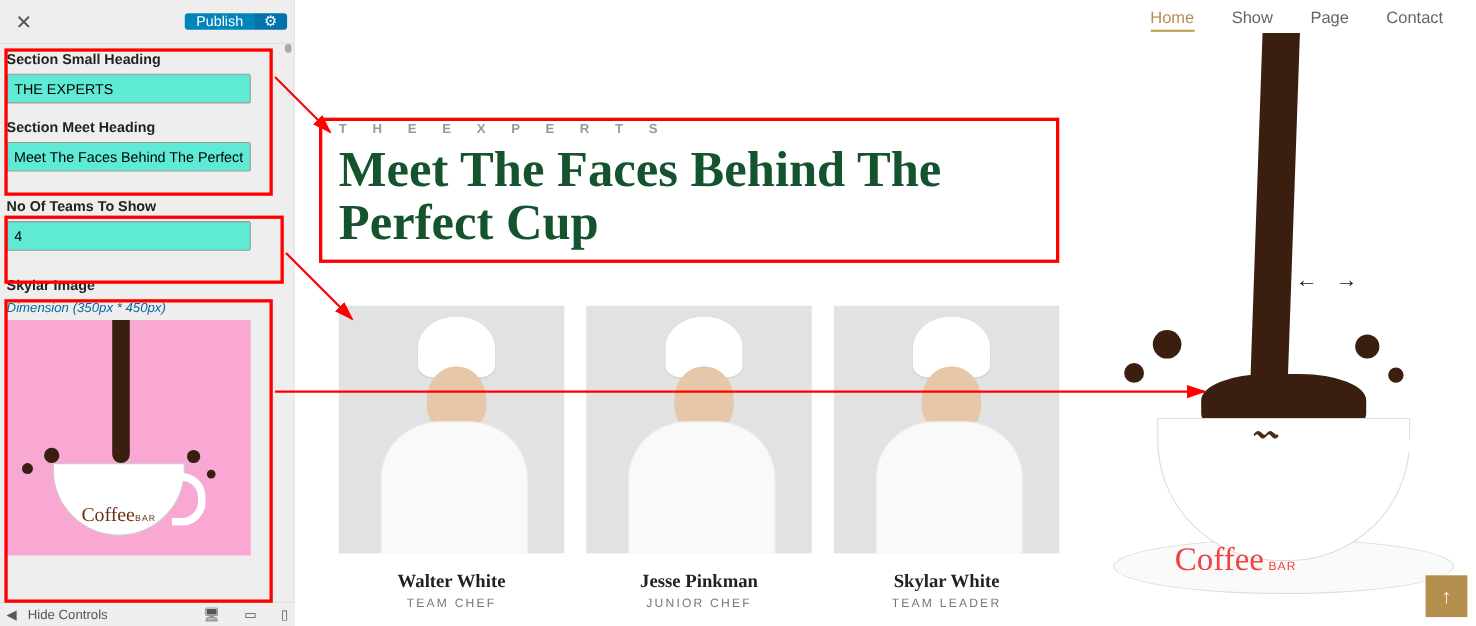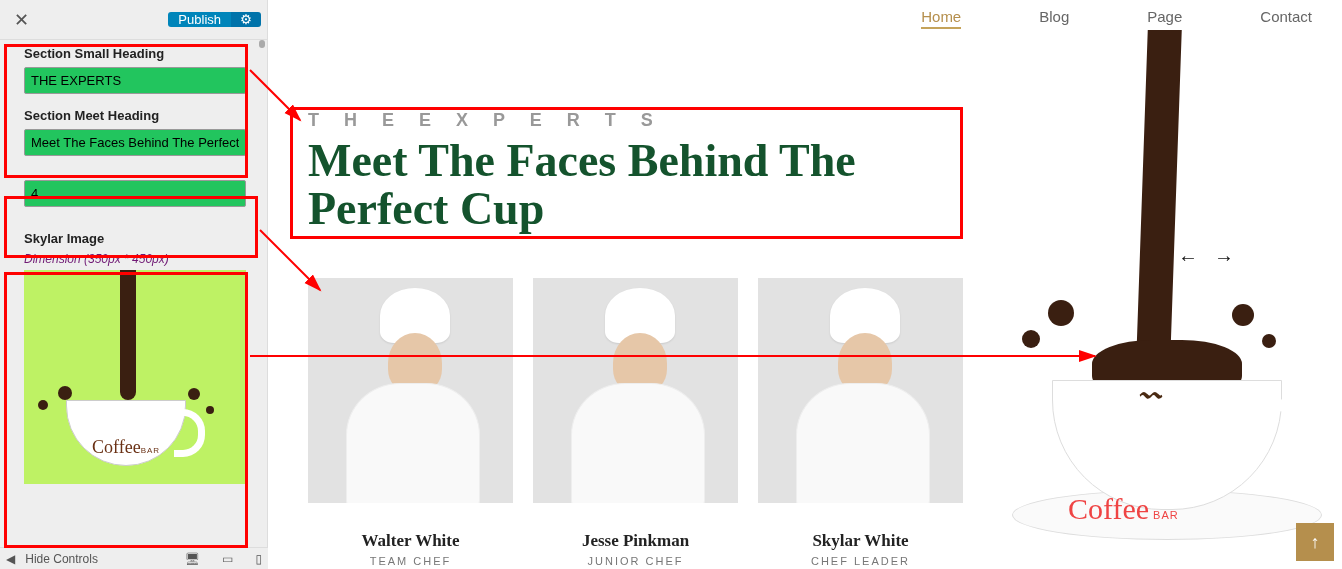--- a/index.html
+++ b/index.html
@@ -9,77 +9,77 @@
   .sidebar { position: absolute; left: 0; top: 0; width: 268px; height: 569px; background: #eee; border-right: 1px solid #ddd; }
   .sidebar-head { height: 40px; display: flex; align-items: center; justify-content: space-between; padding: 0 6px; background: #eee; border-bottom: 1px solid #ddd; }
   .close-x { font-size: 18px; color: #555; cursor: pointer; padding: 4px 8px; }
   .publish-btn { background: #0085ba; color: #fff; border: none; padding: 0 10px; font-size: 13px; border-radius: 3px 0 0 3px; cursor: pointer; display: flex; align-items: center; gap: 18px; }
   .publish-wrap { display: flex; }
   .gear-btn { background: #0073aa; color:#fff; border:none; width:30px; border-radius:0 3px 3px 0; display:flex; align-items:center; justify-content:center; cursor:pointer; }
   .pencil-circ { width: 22px; height: 22px; background:#0085ba; border-radius:50%; margin-left:6px; display:flex; align-items:center; justify-content:center; color:#fff; font-size:12px; position:absolute; left:272px; top:12px;}
   .panel-body { position:absolute; top:40px; left:0; right:10px; bottom:20px; overflow-y:auto; padding:4px 4px 10px 4px; }
   .scroll-ind { position:absolute; right:2px; top:40px; width:6px; height:8px; background:#aaa; border-radius:3px; }
 
-  .field-group { margin-bottom: 10px; padding:2px 20px; }
+  .field-group { margin-bottom: 10px; padding:2px 2px; }
   .field-label { font-weight: bold; font-size: 13px; color:#222; margin-bottom:6px; display:block;}
-  .field-input { width: 222px; padding: 5px 6px; font-size: 13px; border:1px solid #999; border-radius:2px; background:#22c55e; }
-  .field-hint { font-style: italic; color:#701a75; font-size:12px; margin-top:0;}
+  .field-input { width: 222px; padding: 5px 6px; font-size: 13px; border:1px solid #999; border-radius:2px; background:#5eead4; }
+  .field-hint { font-style: italic; color:#0369a1; font-size:12px; margin-top:0;}
 
   .annot { position:absolute; border:3px solid red; }
   .annot1 { left:4px; top:44px; width:244px; height:134px; }
   .annot2 { left:4px; top:196px; width:254px; height:62px; }
   .annot3 { left:4px; top:272px; width:244px; height:276px; }
 
   
   svg.arrows { position:absolute; left:0; top:0; width:1342px; height:569px; pointer-events:none; }
 
   
   .hidectl { position:absolute; bottom:0; left:0; width:268px; height:22px; background:#eee; border-top:1px solid #ddd; display:flex; align-items:center; font-size:12px; color:#555; padding:0 6px; gap:10px;}
   .hidectl .devicons { margin-left:auto; display:flex; gap:22px; color:#555;}
 
   
   .preview { position:absolute; left:268px; top:0; right:0; height:569px; background:#fff; }
   .nav { position:absolute; top:8px; right:30px; display:flex; gap:34px; font-size:15px; color:#666; }
-  .nav a { text-decoration:none; color:#666; cursor:pointer;margin-left:44px;}
+  .nav a { text-decoration:none; color:#666; cursor:pointer;}
   .nav a.active { color:#b58f4d; border-bottom:2px solid #c5a35a; padding-bottom:2px;}
 
   .hero { position:absolute; left:40px; top:110px; width:660px; }
-  .small-h { letter-spacing: 10px; color:#999; font-size:18px; font-weight:600;}
+  .small-h { letter-spacing: 10px; color:#999; font-size:12px; font-weight:600;}
   .main-h  { font-family: Georgia, 'Times New Roman', serif; font-size:46px; line-height:1.05; color:#14532d; margin-top:6px; font-weight:600;}
 
   .annot4 { left:290px; top:107px; width:673px; height:132px; }
 
   .navarrows { position:absolute; left:910px; top:244px; display:flex; gap:16px; font-size:20px; color:#111;}
   .navarrows span{cursor:pointer;}
 
   .cards { position:absolute; left:40px; top:278px; display:flex; gap:20px; }
   .card { width:205px; text-align:center;}
   .card .ph { width:205px; height:225px; background:#e2e2e2; position:relative; overflow:hidden;}
-  .card .name { font-family: Georgia, serif; font-weight:bold; font-size:17px; margin-top:28px; color:#222;}
+  .card .name { font-family: Georgia, serif; font-weight:bold; font-size:17px; margin-top:16px; color:#222;}
   .card .role { font-size:11px; letter-spacing:2px; color:#777; margin-top:4px;}
 
   
   .hat { position:absolute; top:10px; left:72px; width:70px; height:55px; background:#fff; border-radius:50% 50% 20% 20%; box-shadow:0 1px 2px rgba(0,0,0,.1);}
   .head { position:absolute; top:55px; left:80px; width:54px; height:60px; background:#e6c7a8; border-radius:50% 50% 40% 40%; }
   .body { position:absolute; top:105px; left:38px; width:134px; height:130px; background:#f9f9f9; border-radius:40% 40% 10% 10%; border:1px solid #eee;}
 
   
   .coffee { position:absolute; right:30px; top:30px; width:300px; height:520px;}
   .stream { position:absolute; left:130px; top:0; width:34px; height:330px; background:#3a1f11; border-radius:0 0 20px 20px; transform:skewX(-2deg);}
   .splash { position:absolute; left:10px; top:260px; width:260px; height:140px; }
   .splash .drop{ position:absolute; background:#3a1f11; border-radius:50%; }
   .cup  { position:absolute; left:40px; bottom:40px; width:230px; height:130px; background:#fff; border-radius:0 0 110px 110px; border:1px solid #ddd;}
   .cup::before{content:''; position:absolute; right:-36px; top:18px; width:46px; height:60px; border:12px solid #fff; border-left:none; border-radius:0 40px 40px 0;}
   .saucer{ position:absolute; left:0; bottom:10px; width:310px; height:50px; border:1px solid #ddd; border-radius:50%; background:#fafafa;}
   .cup-logo{ position:absolute; left:56px; bottom:24px; font-family:'Brush Script MT', cursive; color:#ef4444; font-size:30px; }
   .cup-logo .bar{ font-family:Arial; font-size:11px; letter-spacing:1px; margin-left:4px;}
   .steam{ position:absolute; left:128px; top:346px; font-size:22px; color:#4a2a12;}
 
   
-  .mini-coffee{ width:222px; height:214px; position:relative; background:#bef264; margin-top:4px;}
+  .mini-coffee{ width:222px; height:214px; position:relative; background:#f9a8d4; margin-top:4px;}
   .mini-coffee .mstream{position:absolute;left:96px;top:0;width:16px;height:130px;background:#3a1f11;border-radius:0 0 10px 10px;}
   .mini-coffee .mcup{position:absolute;left:42px;bottom:18px;width:120px;height:66px;background:#fff;border:1px solid #ccc;border-radius:0 0 60px 60px;}
   .mini-coffee .mcup::before{content:'';position:absolute;right:-20px;top:8px;width:24px;height:34px;border:7px solid #fff;border-left:none;border-radius:0 22px 22px 0;}
   .mini-coffee .msplash{position:absolute;left:14px;top:110px;width:180px;height:60px;}
   .mini-coffee .msplash span{position:absolute;background:#3a1f11;border-radius:50%;}
   .mini-coffee .mlogo{position:absolute;left:68px;bottom:26px;font-family:'Brush Script MT',cursive;color:#6a3115;font-size:18px;}
   .mini-coffee .mlogo .bar{font-family:Arial;font-size:8px;letter-spacing:1px;}
 
   .scroll-top{ position:absolute; right:8px; bottom:8px; width:38px; height:38px; background:#b58f4d; display:flex; align-items:center; justify-content:center; color:#fff; font-size:18px; cursor:pointer;}
 </style>
@@ -103,20 +103,21 @@
   <div class="panel-body">
     <div class="field-group">
       <label class="field-label">Section Small Heading</label>
       <input class="field-input" value="THE EXPERTS" style="">
     </div>
     <div class="field-group">
       <label class="field-label">Section Meet Heading</label>
       <input class="field-input" value="Meet The Faces Behind The Perfect Cu" style="">
     </div>
     <div class="field-group" style="margin-top:20px">
+      <label class="field-label">No Of Teams To Show</label>
       <input class="field-input" value="4" style="">
     </div>
     <div class="field-group" style="margin-top:20px">
       <label class="field-label">Skylar Image</label>
       <div class="field-hint">Dimension (350px * 450px)</div>
       <div class="mini-coffee">
         <div class="mstream"></div>
         <div class="msplash">
           <span style="left:0;top:20px;width:10px;height:10px"></span>
           <span style="left:20px;top:6px;width:14px;height:14px"></span>
@@ -139,21 +140,21 @@
       <span>▯</span>
     </div>
   </div>
 </div>
 
 <span class="pencil-circ">✎</span>
 
 <div class="preview">
   <div class="nav">
     <a class="active">Home</a>
-    <a>Blog</a>
+    <a>Show</a>
     <a>Page</a>
     <a>Contact</a>
   </div>
 
   <div class="hero">
     <div class="small-h">T H E   E X P E R T S</div>
     <div class="main-h">Meet The Faces Behind The Perfect Cup</div>
   </div>
 
   <div class="navarrows">
@@ -180,21 +181,21 @@
       <div class="name">Jesse Pinkman</div>
       <div class="role">JUNIOR CHEF</div>
     </div>
     <div class="card">
       <div class="ph">
           <div class="hat"></div>
           <div class="head"></div>
           <div class="body"></div>
         </div>
       <div class="name">Skylar White</div>
-      <div class="role">CHEF LEADER</div>
+      <div class="role">TEAM LEADER</div>
     </div>
   </div>
 
   <div class="coffee">
     <div class="stream"></div>
     <div class="splash">
       <div class="drop" style="left:0;top:40px;width:18px;height:18px"></div>
       <div class="drop" style="left:26px;top:10px;width:26px;height:26px"></div>
       <div class="drop" style="left:210px;top:14px;width:22px;height:22px"></div>
       <div class="drop" style="left:240px;top:44px;width:14px;height:14px"></div>

